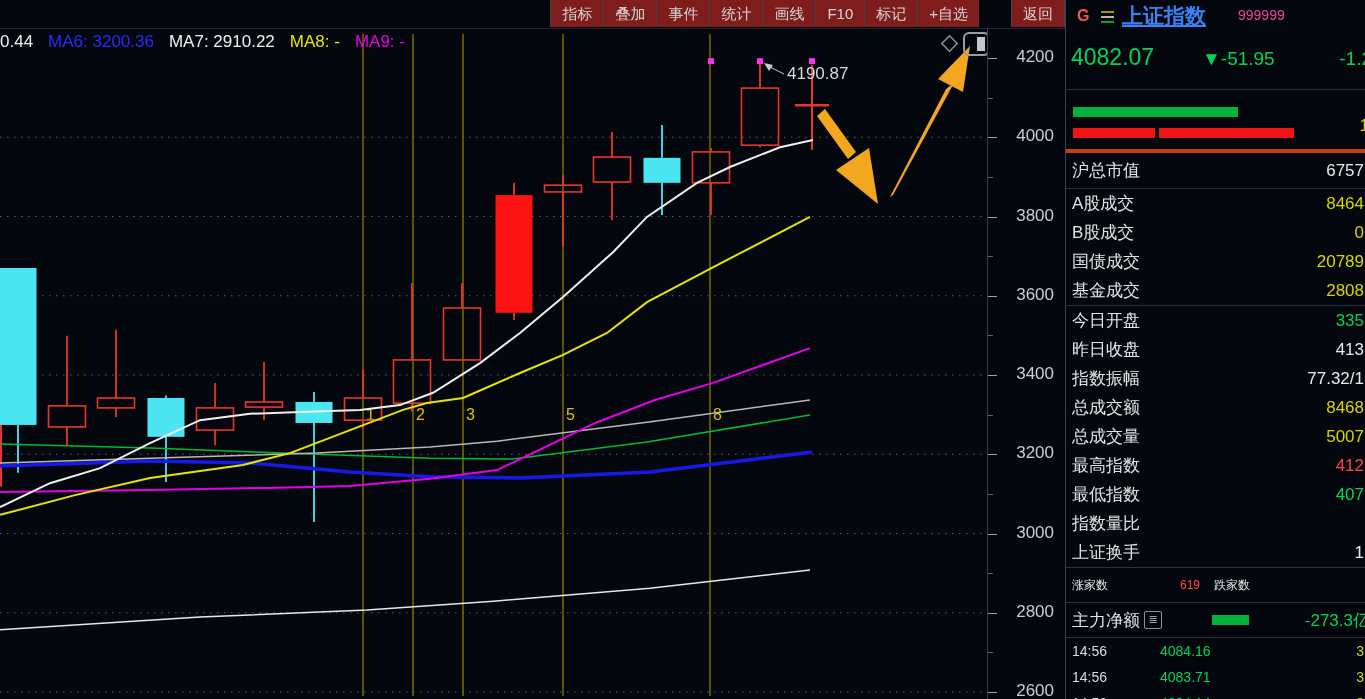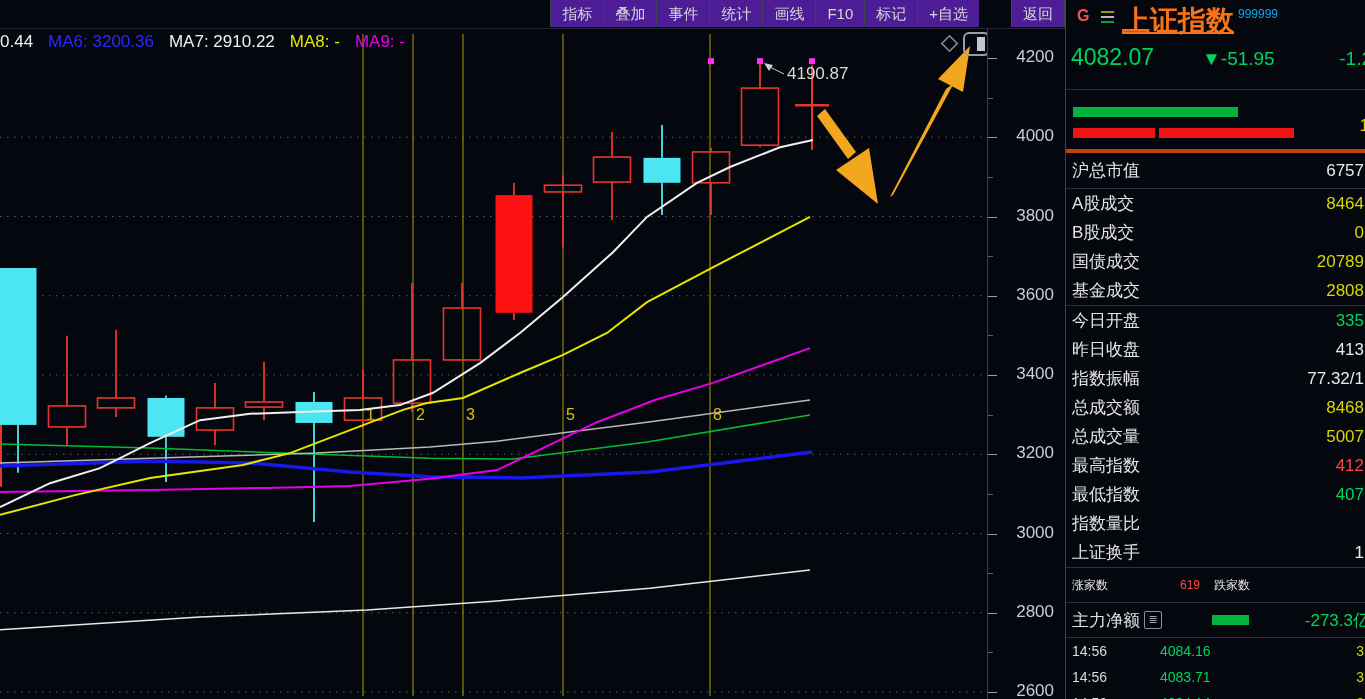--- a/index.html
+++ b/index.html
@@ -2,43 +2,43 @@
 <html><head>
 <meta charset="utf-8">
 <style>
   html,body{margin:0;padding:0;background:#000;}
   .app{position:relative;width:1365px;height:699px;background:#05070e;overflow:hidden;
        font-family:"Liberation Sans","DejaVu Sans",sans-serif;}
   
   .topbar{position:absolute;left:0;top:0;width:1065px;height:28px;background:#05070e;
           border-bottom:1px solid #23262f;display:flex;justify-content:flex-end;}
   .tb-btn{height:27px;line-height:27px;padding:0 11px;color:#d6d6d6;font-size:15px;
-          background:#4c1d95;border-left:1px solid #40444e;cursor:default;white-space:nowrap;}
+          background:#7f1d1d;border-left:1px solid #40444e;cursor:default;white-space:nowrap;}
   .tb-btn:last-child{border-right:1px solid #40444e;margin-left:32px;}
   
   .ma-overlay{position:absolute;left:0;top:32px;height:22px;display:flex;gap:15px;
               font-size:17px;white-space:nowrap;z-index:5;}
   
   .chart-svg{position:absolute;left:0;top:28px;}
   
   .y-axis{position:absolute;left:987px;top:28px;width:78px;height:671px;
           border-left:1px solid #3a3f4c;}
   .y-label{position:absolute;width:66px;text-align:right;color:#c9cdd6;font-size:17px;}
   .y-tick{position:absolute;left:0;height:1px;background:#9aa0ab;}
   
   .panel{position:absolute;left:1065px;top:0;width:300px;height:699px;background:#05070e;
          border-left:1px solid #3c414e;color:#e8e8e8;}
   .p-header{position:relative;height:89px;}
   .p-flag{position:absolute;left:11px;top:7px;color:#f25555;font-size:16px;font-weight:bold;}
   .p-klines{position:absolute;left:35px;top:11px;width:13px;height:12px;display:flex;
             flex-direction:column;justify-content:space-between;}
   .p-klines i{display:block;height:2px;}
-  .p-name{position:absolute;left:56px;top:2px;font-size:28px;font-weight:bold;color:#f97316;
+  .p-name{position:absolute;left:56px;top:2px;font-size:21px;font-weight:bold;color:#3b82f6;
           text-decoration:underline;}
-  .p-code{position:absolute;left:172px;top:7px;font-size:12px;color:#0ea5e9;}
+  .p-code{position:absolute;left:172px;top:7px;font-size:14px;color:#ec4899;}
   .p-last{position:absolute;left:5px;top:44px;font-size:23px;color:#00d45c;}
   .p-chg{position:absolute;left:136px;top:48px;font-size:19px;color:#00d45c;}
   .p-pct{position:absolute;right:-6px;top:48px;font-size:19px;color:#00d45c;}
   .p-bars{position:relative;height:59px;border-top:1px solid #2c303b;}
   .bar{position:absolute;height:10px;}
   .bar-right-label{position:absolute;right:-3px;top:26px;color:#d6d600;font-size:17px;}
   .p-row{display:flex;justify-content:space-between;align-items:center;height:29px;
          padding:0 6px 0 6px;font-size:17px;}
   .p-sec{overflow:hidden;}
   .sec-a{height:35px;border-top:4px solid #c2410c;}

